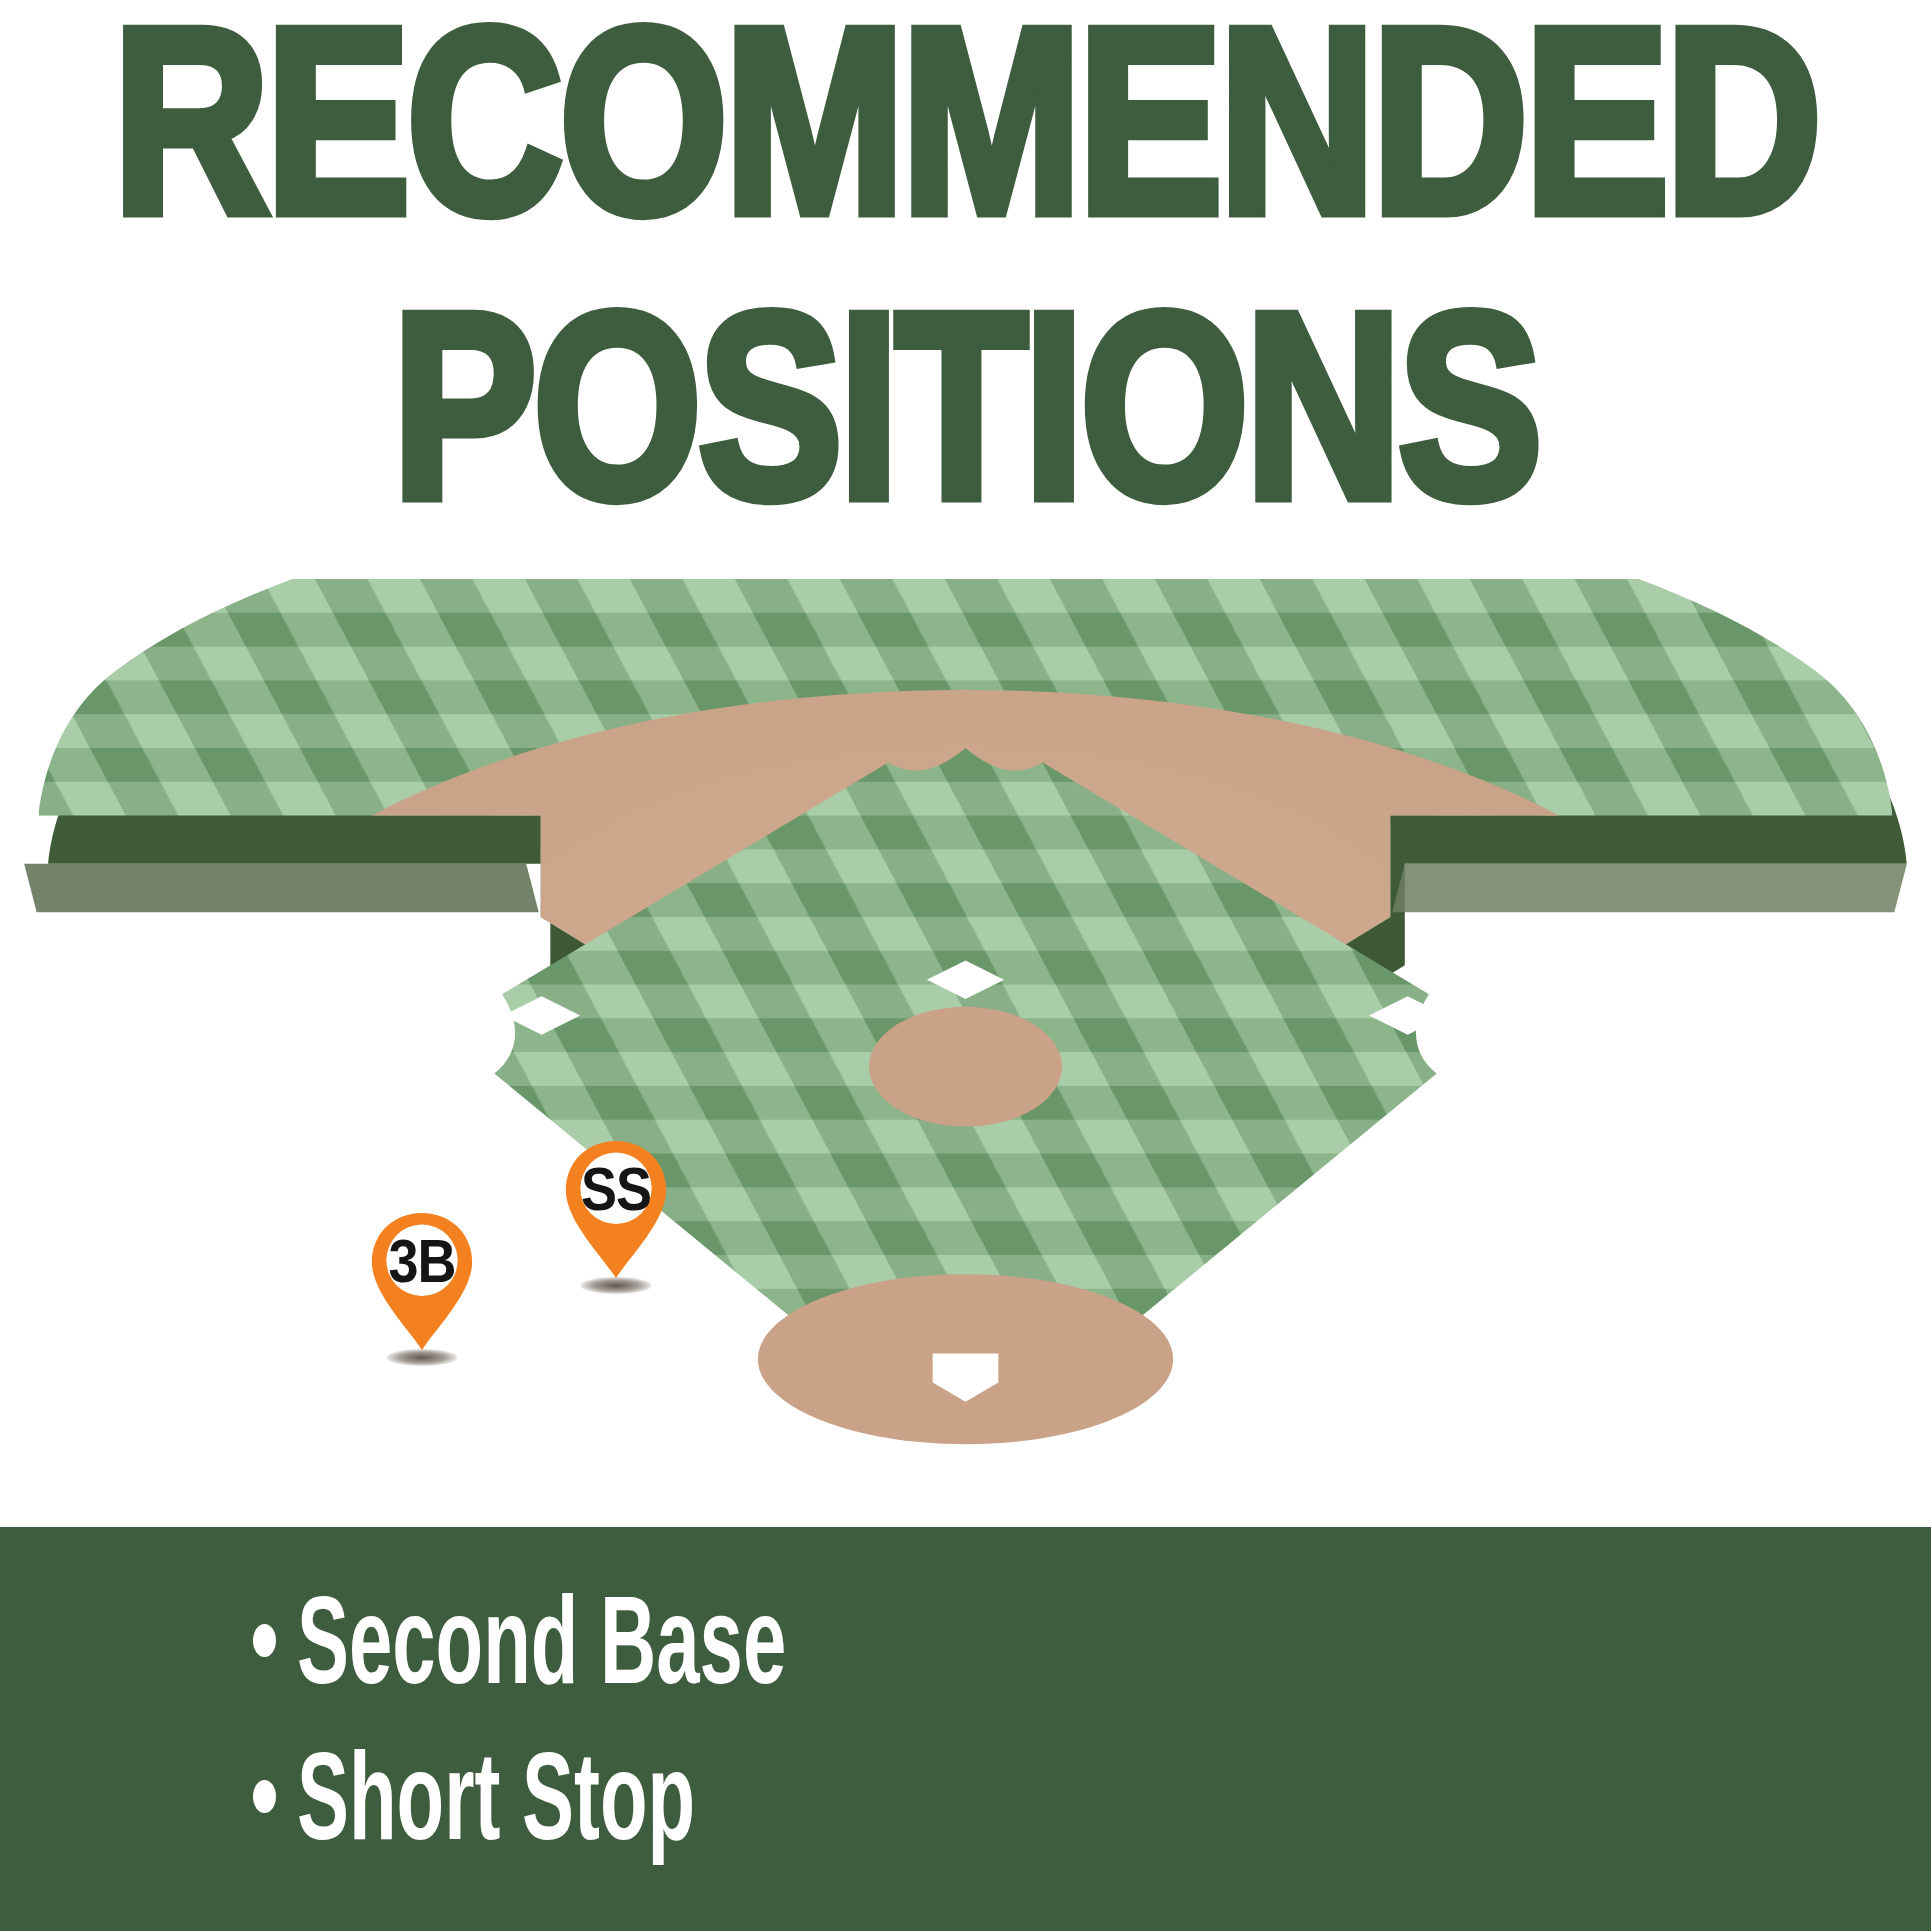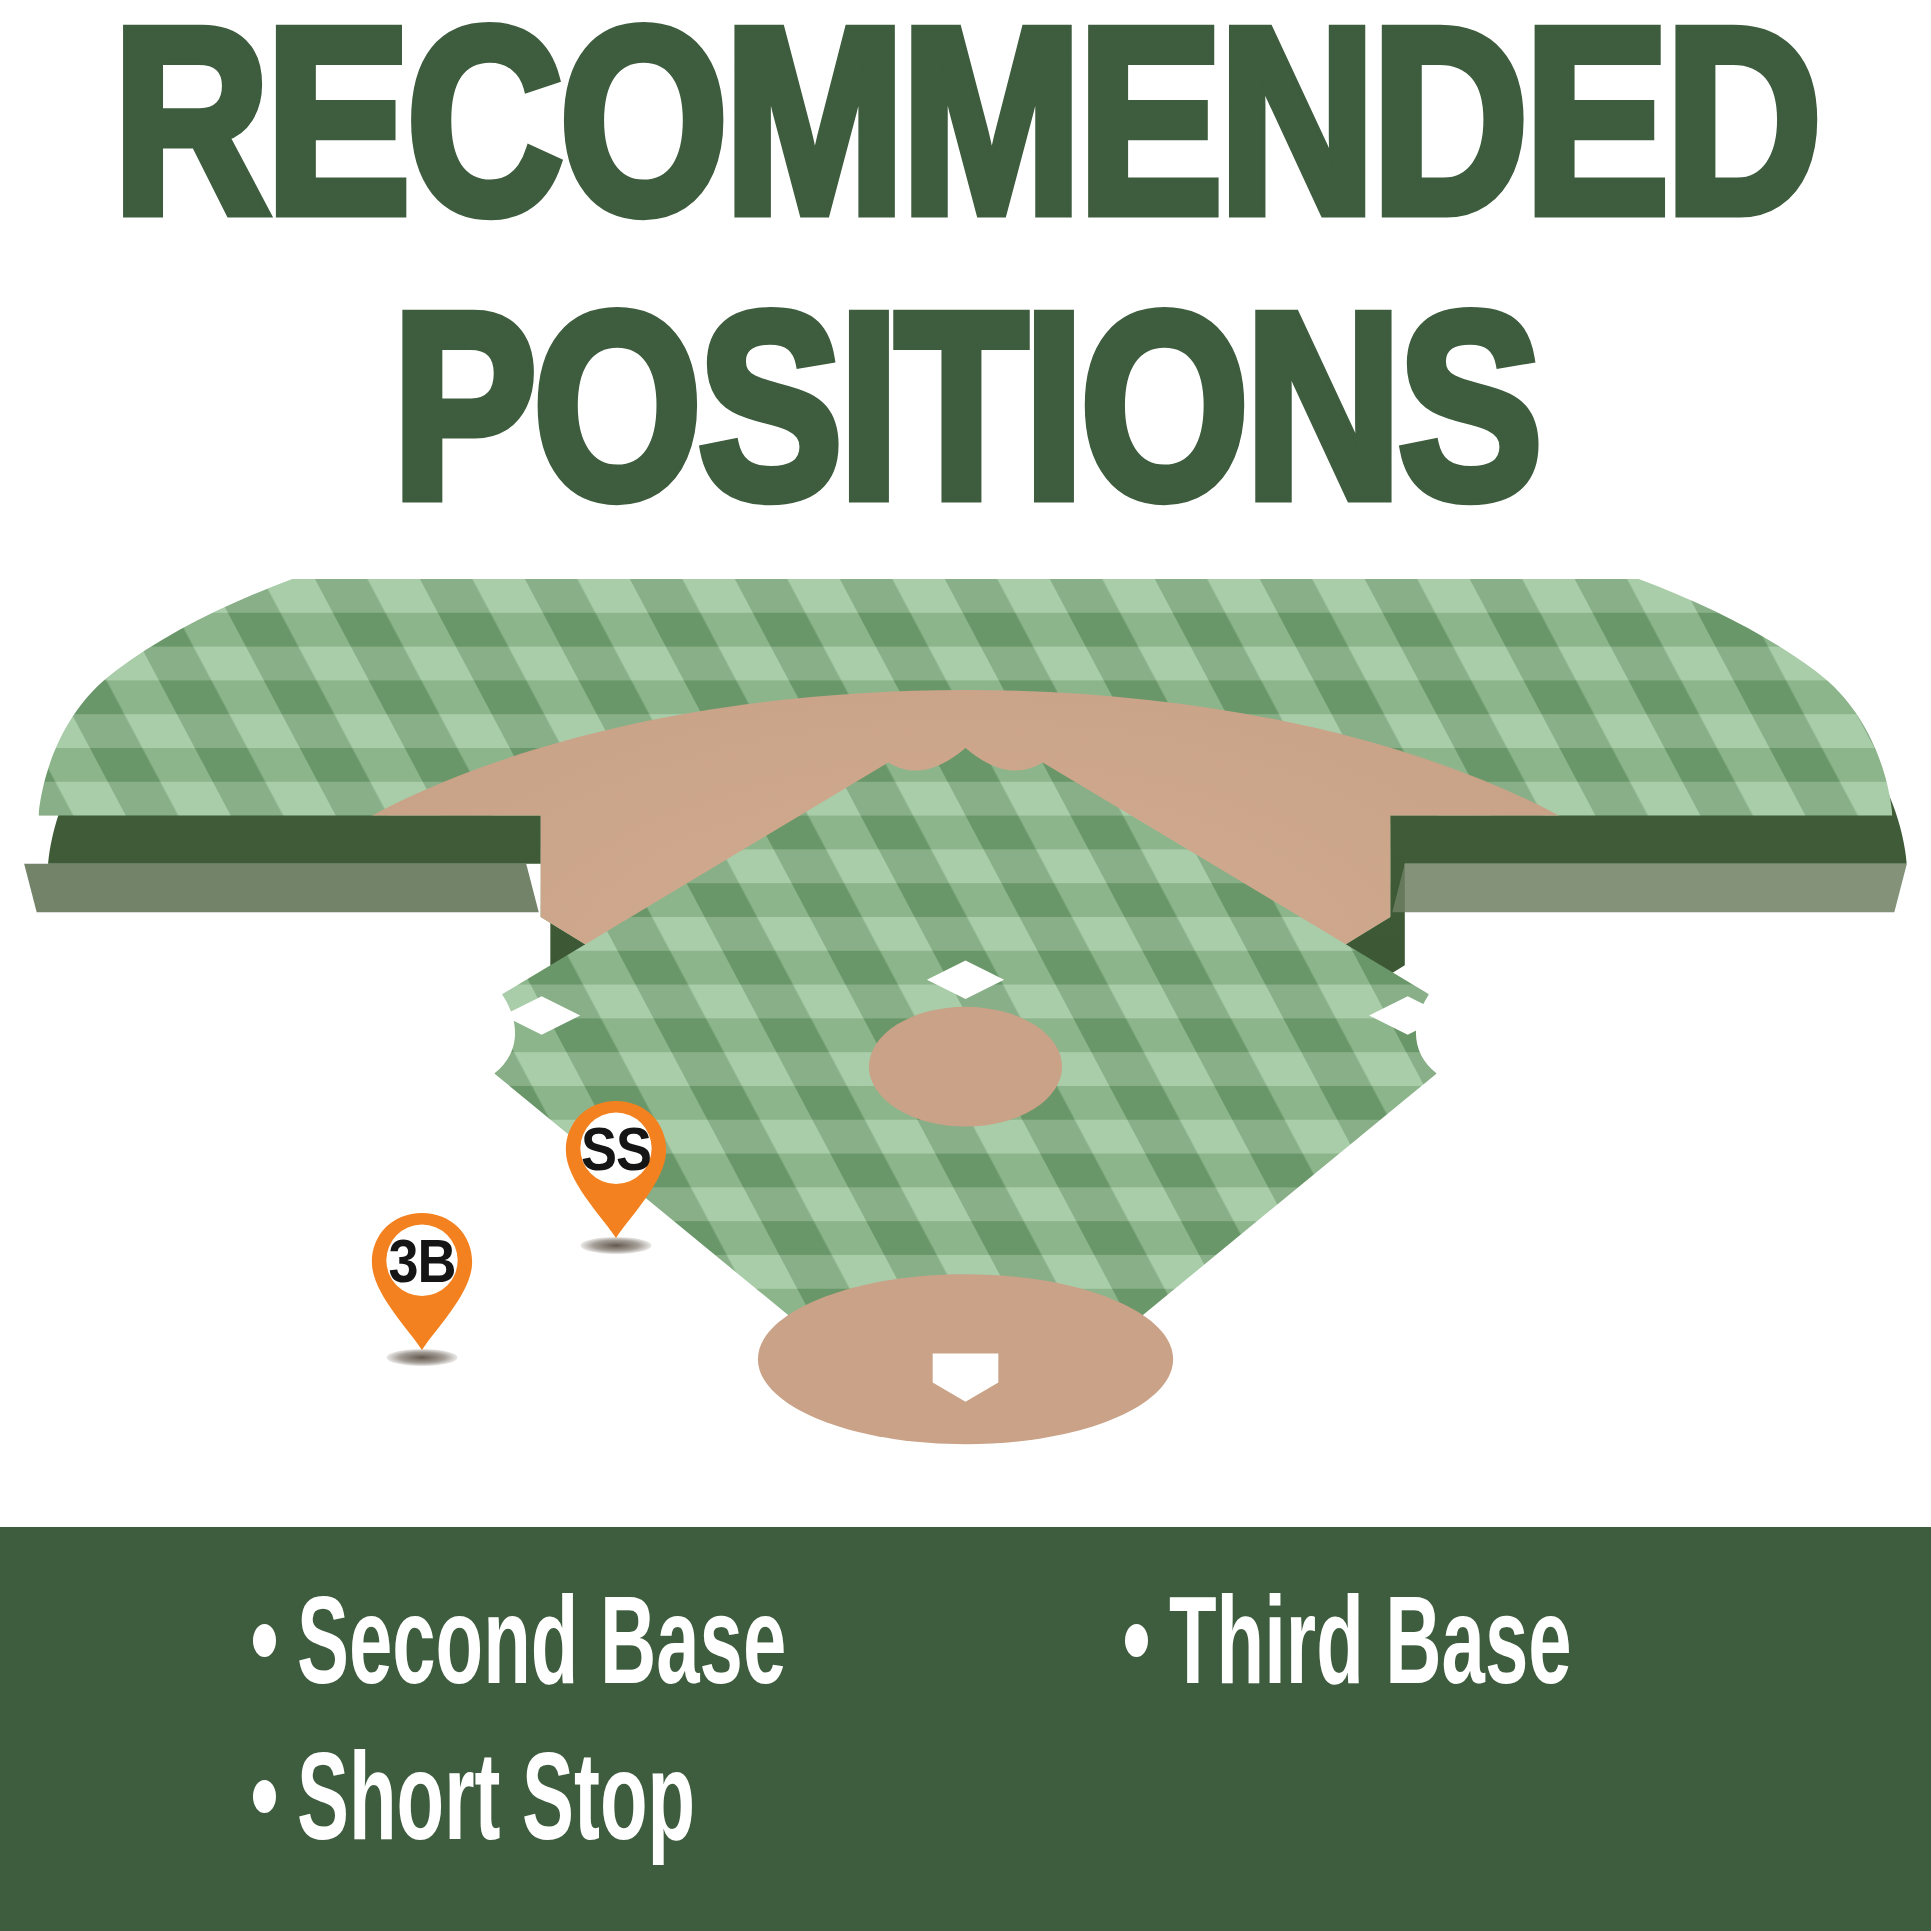--- a/index.html
+++ b/index.html
@@ -222,40 +222,36 @@
 
   <div class="pin" id="pin-0" style="left:368px;top:632px;">
     <div class="pin-shadow"></div>
     <svg class="pin-body" viewBox="0 0 112 146">
       <path d="M56 2 C26 2 4 24 4 53 C4 84 40 120 56 144 C72 120 108 84 108 53 C108 24 86 2 56 2 Z" fill="#F4811F"></path>
       <circle cx="56" cy="51" r="37" fill="#FFFFFF"></circle>
     </svg>
     <div class="pin-label">3B</div>
   </div>
 
-  <div class="pin" id="pin-1" style="left:562px;top:520px;">
+  <div class="pin" id="pin-1" style="left:562px;top:560px;">
     <div class="pin-shadow"></div>
     <svg class="pin-body" viewBox="0 0 112 146">
       <path d="M56 2 C26 2 4 24 4 53 C4 84 40 120 56 144 C72 120 108 84 108 53 C108 24 86 2 56 2 Z" fill="#F4811F"></path>
       <circle cx="56" cy="51" r="37" fill="#FFFFFF"></circle>
     </svg>
     <div class="pin-label">SS</div>
   </div>
 
 </div>
 
 <div id="footer-bar">
   <div id="footer-grid">
     <div class="footer-item" id="footer-item-0">
       <span class="bullet"></span>
       <span class="footer-text">Second Base</span>
     </div>
-    <div class="footer-item" id="footer-item-1">
-      <span class="bullet"></span>
-      <span class="footer-text">Third Base</span>
-    </div>
     <div class="footer-item" id="footer-item-2">
       <span class="bullet"></span>
       <span class="footer-text">Short Stop</span>
     </div>
   </div>
 </div>
 
 
 </body></html>

